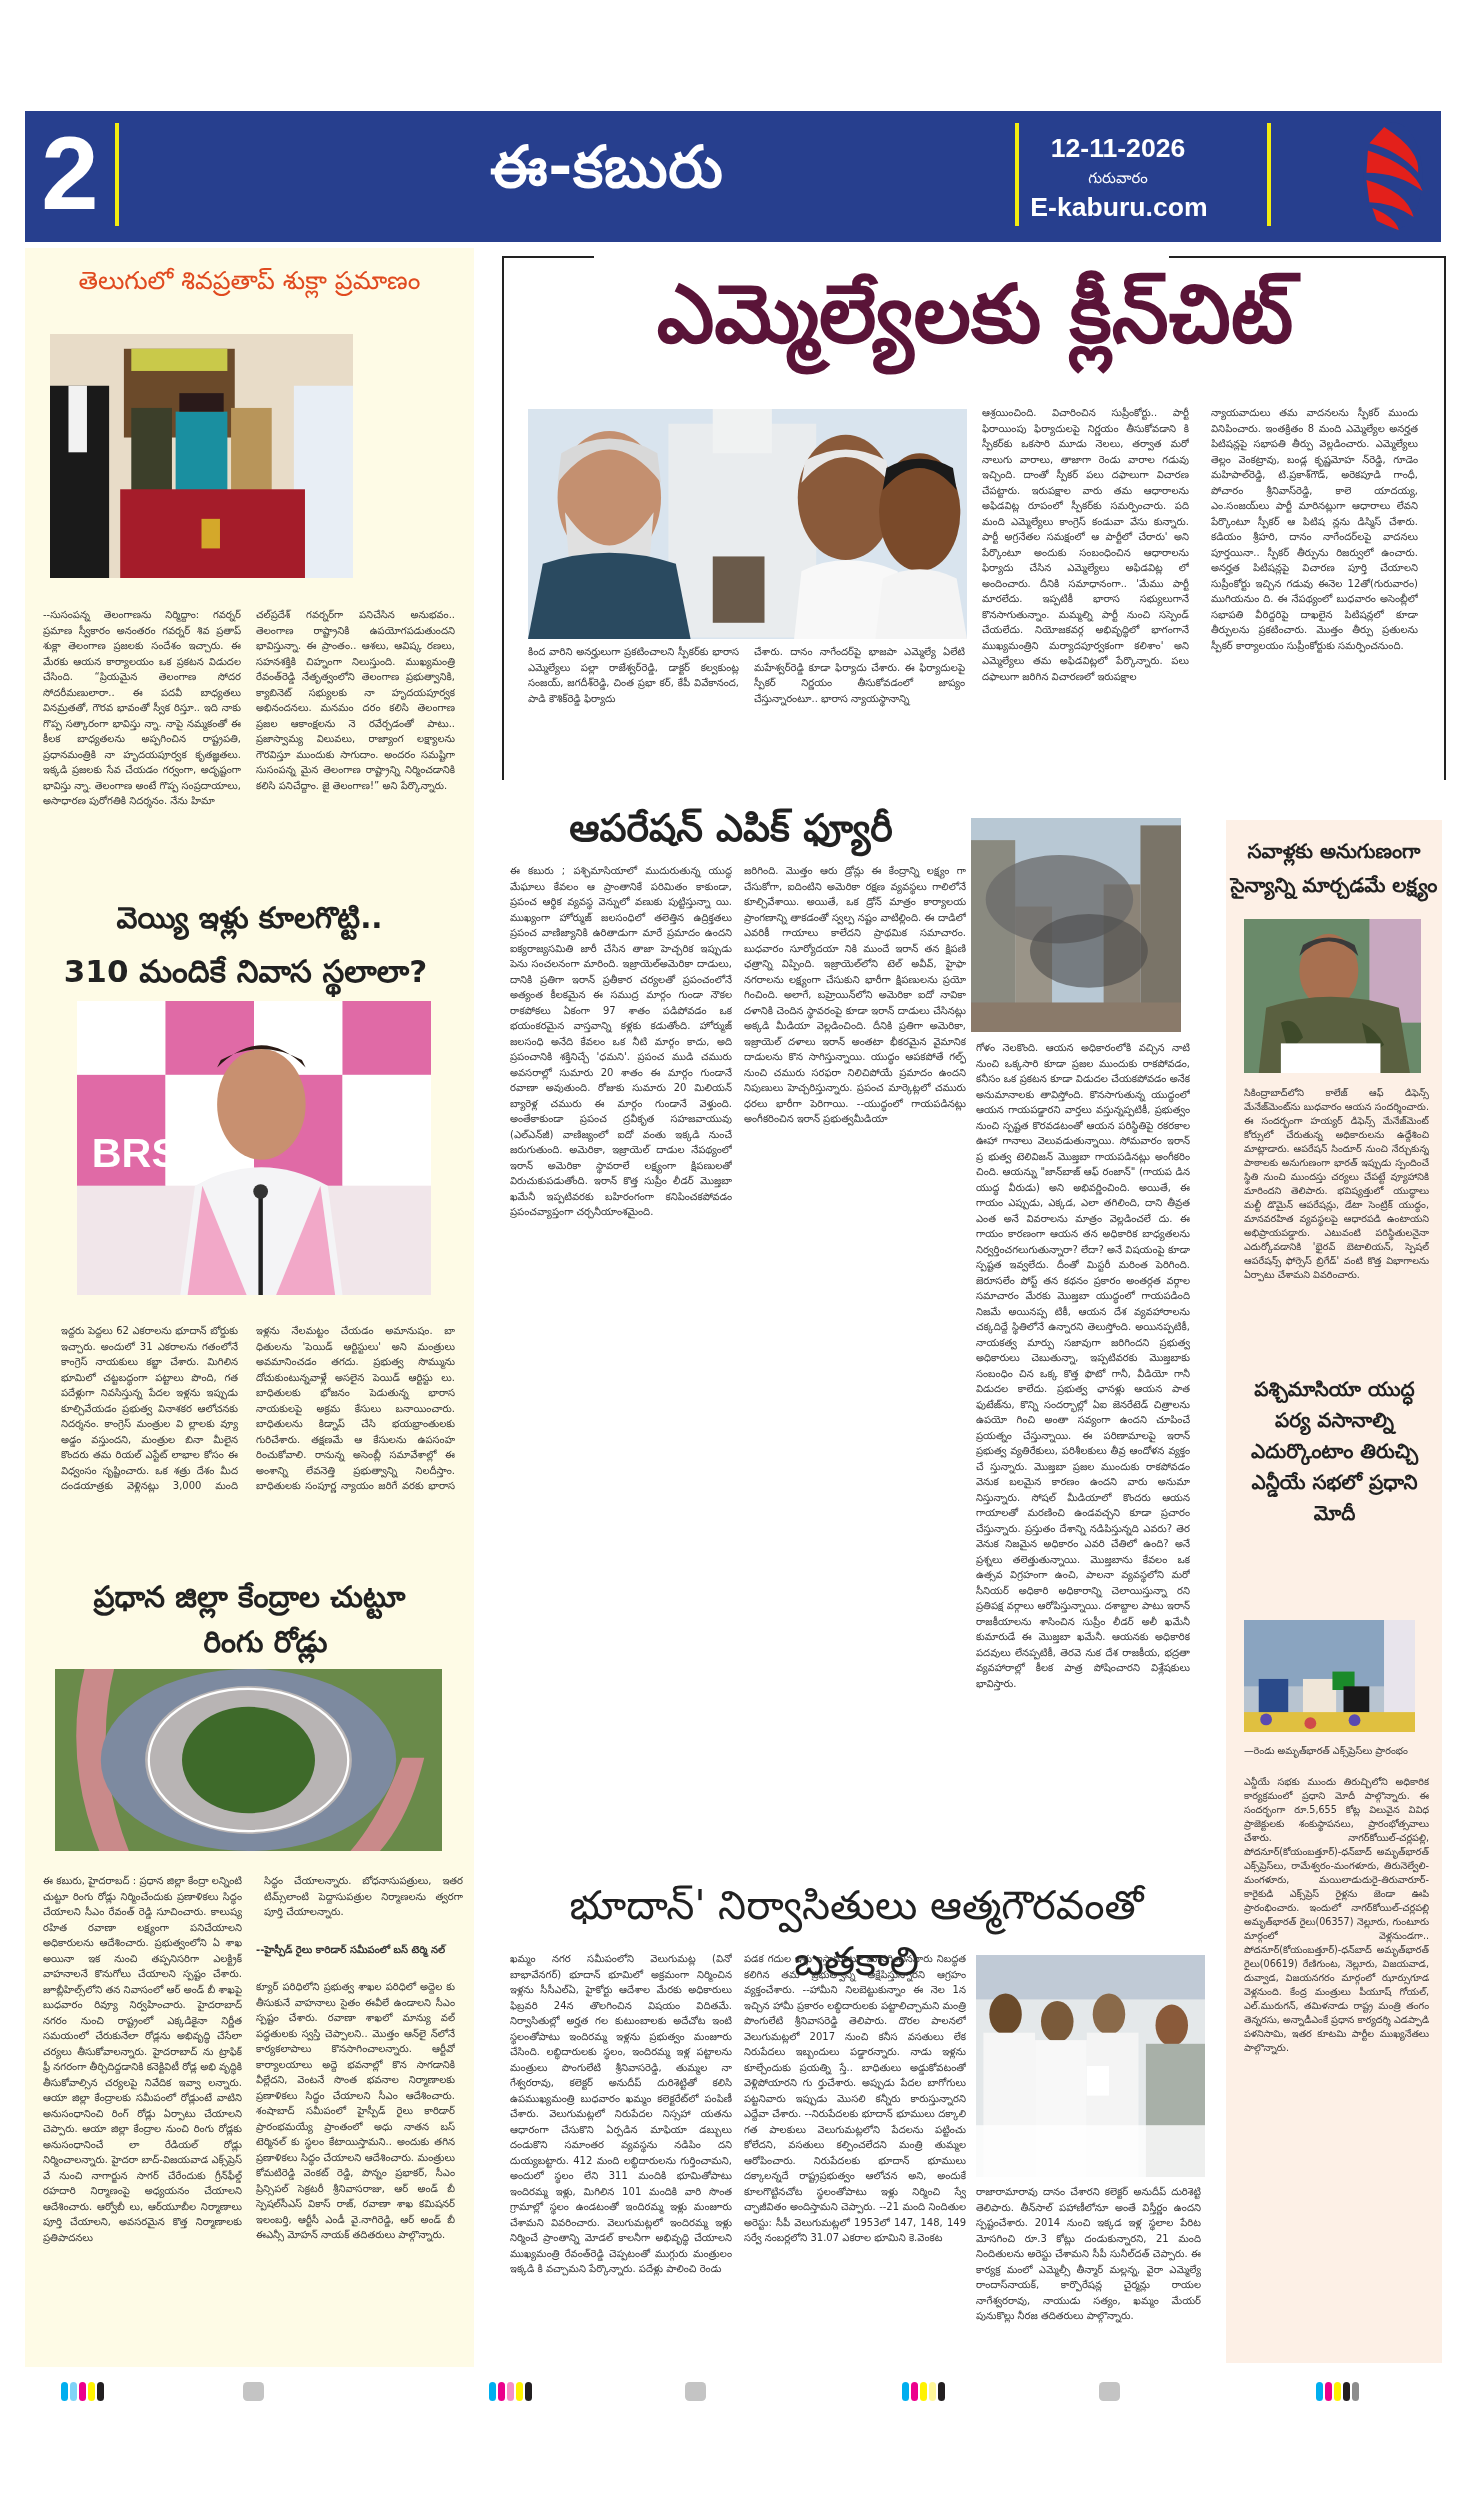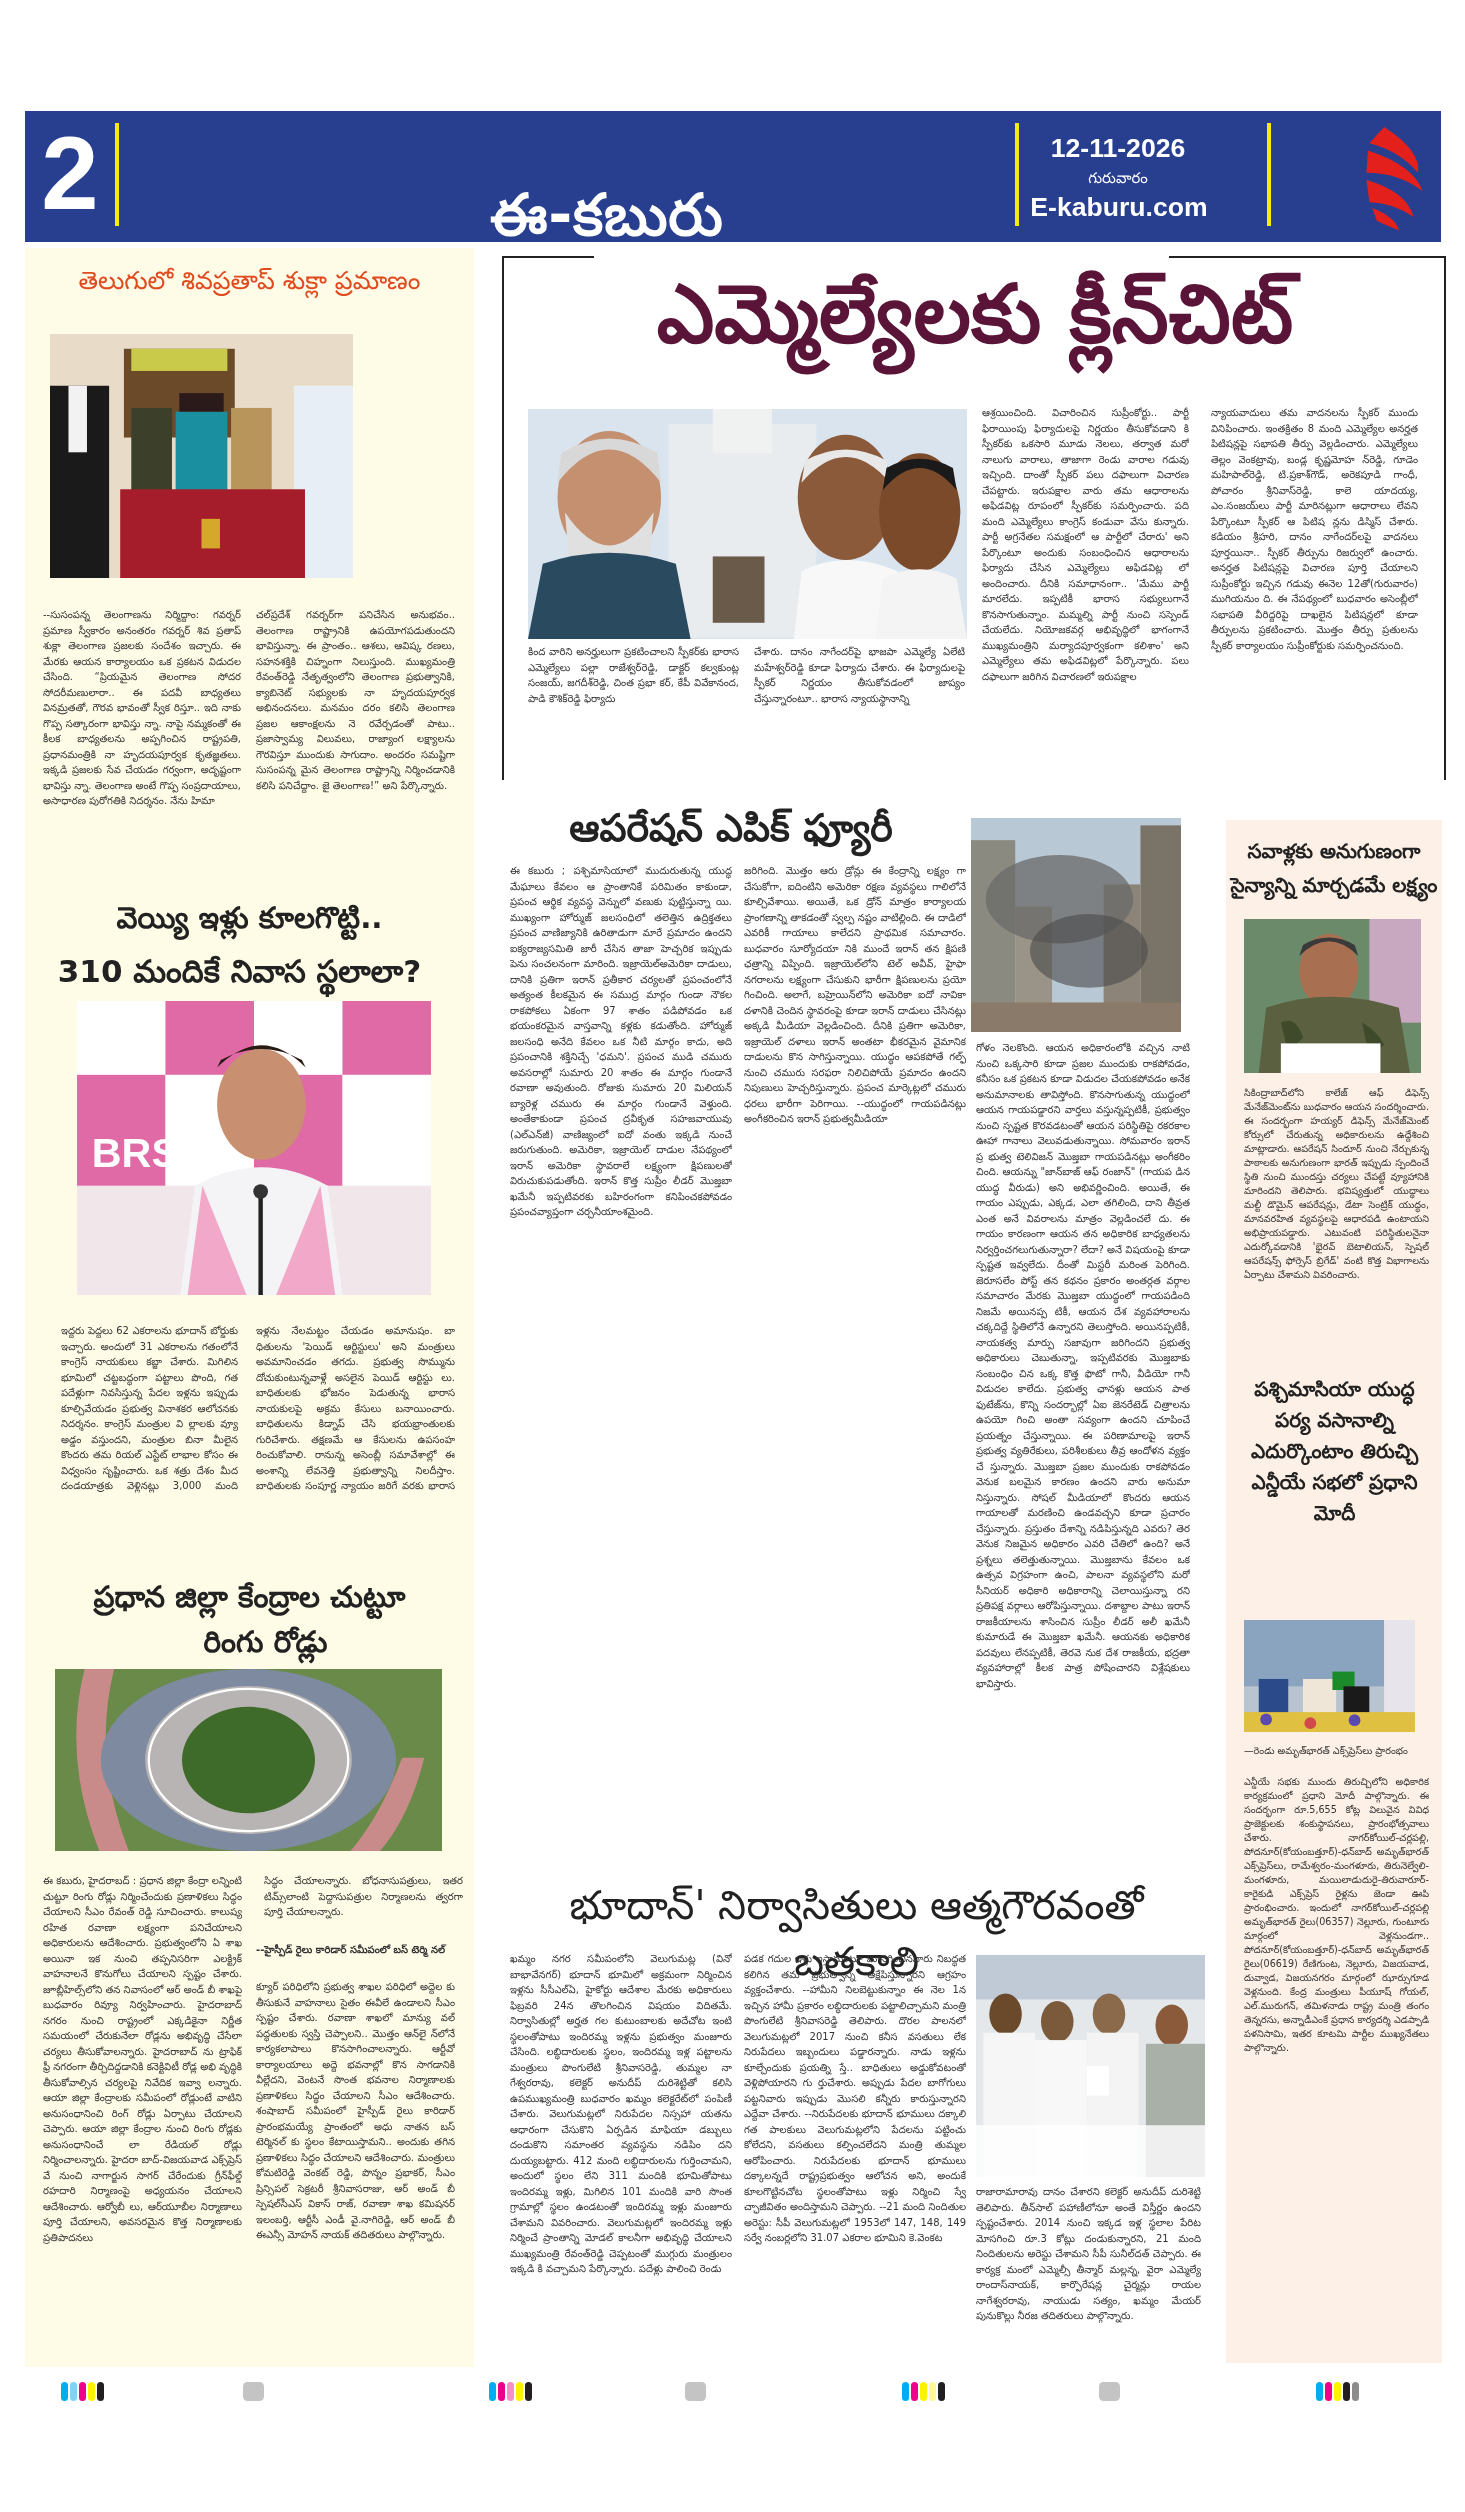--- a/index.html
+++ b/index.html
@@ -2,21 +2,21 @@
 <html style="font-size:11.8px"><head>
 <meta charset="utf-8">
 <style>
   * { box-sizing: border-box; margin: 0; padding: 0; }
   html, body { width: 1466px; height: 2512px; background: #ffffff; overflow: hidden; }
   body { font-family: "DejaVu Sans", sans-serif; color: #222; position: relative; }
 
   .masthead { position: absolute; left: 25px; top: 111px; width: 1416px; height: 131px; background: #273f8e; }
   .mh-page { position: absolute; left: 16.2px; top: 7.4px; font-family: "Liberation Sans", sans-serif; font-weight: bold; font-size: 103px; line-height: 111px; color: #fff; }
   .mh-bar { position: absolute; top: 11.8px; width: 3.7px; height: 103px; background: #f3ec10; }
-  .mh-title { position: absolute; left: 465px; top: 22px; font-family: "DejaVu Sans", sans-serif; font-weight: bold; font-size: 58px; color: #fff; letter-spacing: 0.7px; margin-top: 48px; }
+  .mh-title { position: absolute; left: 465px; top: 22px; font-family: "DejaVu Sans", sans-serif; font-weight: bold; font-size: 58px; color: #fff; letter-spacing: 0.7px; }
   .mh-date { position: absolute; left: 1019px; top: 22px; width: 148px; text-align: center; font-family: "Liberation Sans", sans-serif; font-weight: bold; color: #fff; font-size: 26.6px; }
   .mh-day { position: absolute; left: 1019px; top: 58px; width: 148px; text-align: center; color: #fff; font-size: 14.8px; }
   .mh-site { position: absolute; left: 998px; top: 81px; width: 192px; text-align: center; font-family: "Liberation Sans", sans-serif; font-weight: bold; color: #fff; font-size: 26.6px; }
   .mh-logo { position: absolute; left: 1337px; top: 10.3px; width: 62px; height: 111px; }
 
   .panel-cream { position: absolute; background: #fefbe6; }
   .panel-peach { position: absolute; background: #fdf0e6; }
 
   .headline { position: absolute; text-align: center; font-weight: bold; }
   .body-text { position: absolute; font-size: 10px; line-height: 15.5px; color: #333; text-align: justify; font-family: "DejaVu Sans", sans-serif; }
@@ -69,21 +69,21 @@
     <rect x="245" y="100" width="55" height="190" fill="#b8955a"></rect>
     <rect x="330" y="70" width="80" height="260" fill="#e8eef5"></rect>
     <rect x="95" y="210" width="250" height="120" fill="#a51c2a"></rect>
     <rect x="205" y="250" width="25" height="40" fill="#d4a82a"></rect>
   </svg>
 </div>
 <div class="body-text col-text" style="left:43px; top:607px; width:198px; height:266px;">--సుసంపన్న తెలంగాణను నిర్మిద్దాం: గవర్నర్ ప్రమాణ స్వీకారం అనంతరం గవర్నర్ శివ ప్రతాప్ శుక్లా తెలంగాణ ప్రజలకు సందేశం ఇచ్చారు. ఈ మేరకు ఆయన కార్యాలయం ఒక ప్రకటన విడుదల చేసింది. “ప్రియమైన తెలంగాణ సోదర సోదరీమణులారా.. ఈ పదవీ బాధ్యతలు వినమ్రతతో, గౌరవ భావంతో స్వీక రిస్తూ.. ఇది నాకు గొప్ప సత్కారంగా భావిస్తు న్నా. నాపై నమ్మకంతో ఈ కీలక బాధ్యతలను అప్పగించిన రాష్ట్రపతి, ప్రధానమంత్రికి నా హృదయపూర్వక కృతజ్ఞతలు. ఇక్కడి ప్రజలకు సేవ చేయడం గర్వంగా, అదృష్టంగా భావిస్తు న్నా. తెలంగాణ అంటే గొప్ప సంప్రదాయాలు, అసాధారణ పురోగతికి నిదర్శనం. నేను హిమా</div>
 <div class="body-text col-text" style="left:256px; top:607px; width:199px; height:251px;">చల్‌ప్రదేశ్ గవర్నర్‌గా పనిచేసిన అనుభవం.. తెలంగాణ రాష్ట్రానికి ఉపయోగపడుతుందని భావిస్తున్నా. ఈ ప్రాంతం.. ఆశలు, ఆవిష్క రణలు, సహనశక్తికి చిహ్నంగా నిలుస్తుంది. ముఖ్యమంత్రి రేవంత్‌రెడ్డి నేతృత్వంలోని తెలంగాణ ప్రభుత్వానికి, క్యాబినెట్ సభ్యులకు నా హృదయపూర్వక అభినందనలు. మనమం దరం కలిసి తెలంగాణ ప్రజల ఆకాంక్షలను నె రవేర్చడంతో పాటు.. ప్రజాస్వామ్య విలువలు, రాజ్యాంగ లక్ష్యాలను గౌరవిస్తూ ముందుకు సాగుదాం. అందరం సమష్టిగా సుసంపన్న మైన తెలంగాణ రాష్ట్రాన్ని నిర్మించడానికి కలిసి పనిచేద్దాం. జై తెలంగాణ!” అని పేర్కొన్నారు.</div>
 
 <h2 class="headline" style="left:25px; top:901px; width:449px; font-size:29.5px; color:#222;">వెయ్యి ఇళ్లు కూలగొట్టి..</h2>
-<h2 class="headline" style="left:15px; top:953px; width:449px; font-size:31px; color:#222;">310 మందికే నివాస స్థలాలా?</h2>
+<h2 class="headline" style="left:21px; top:953px; width:449px; font-size:31px; color:#222;">310 మందికే నివాస స్థలాలా?</h2>
 <div class="photo" style="left:77px; top:1001px; width:354px; height:294px;">
   <svg viewBox="0 0 480 398" preserveAspectRatio="none">
     <rect width="480" height="398" fill="#f1e6ea"></rect>
     <rect x="0" y="0" width="120" height="100" fill="#ffffff"></rect>
     <rect x="120" y="0" width="120" height="100" fill="#e06aa6"></rect>
     <rect x="240" y="0" width="120" height="100" fill="#ffffff"></rect>
     <rect x="360" y="0" width="120" height="100" fill="#e06aa6"></rect>
     <rect x="0" y="100" width="120" height="150" fill="#e06aa6"></rect>
     <rect x="120" y="100" width="120" height="150" fill="#ffffff"></rect>
     <rect x="240" y="100" width="120" height="150" fill="#e06aa6"></rect>

